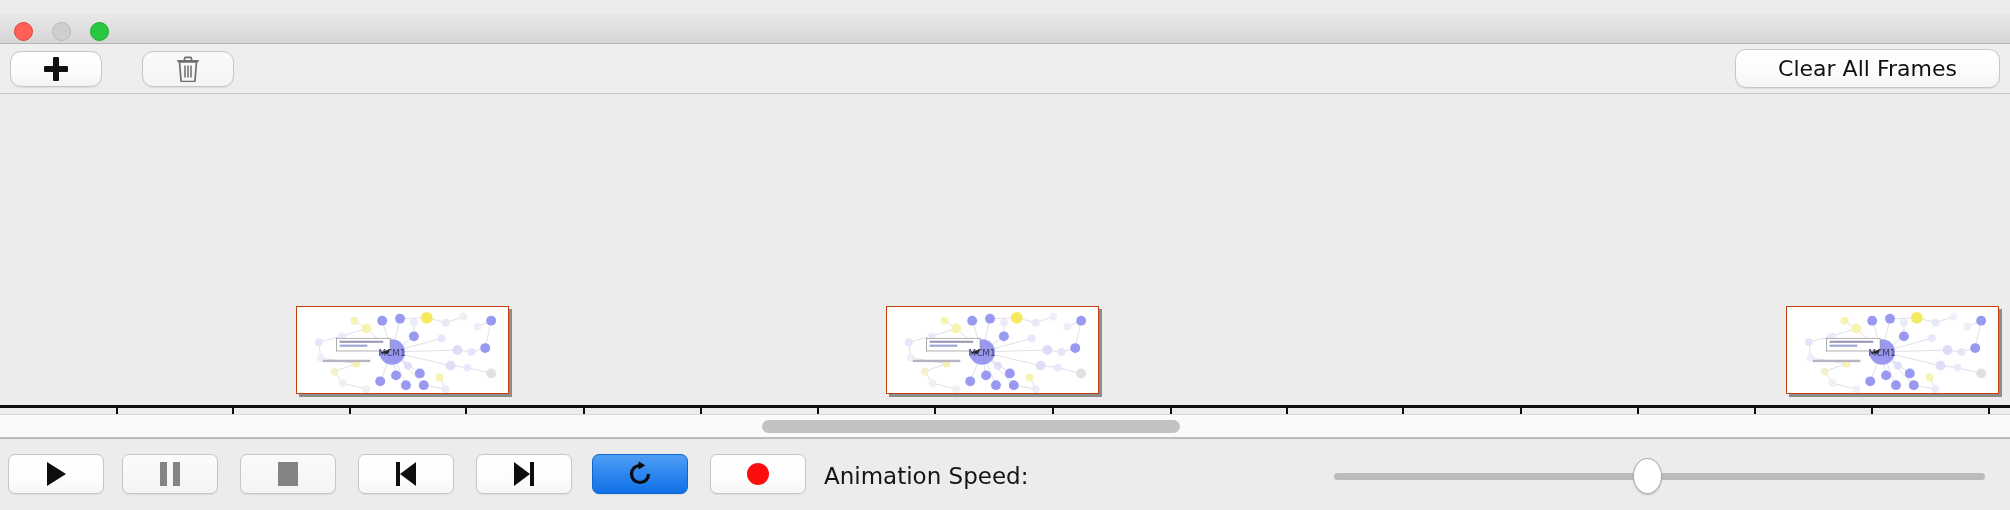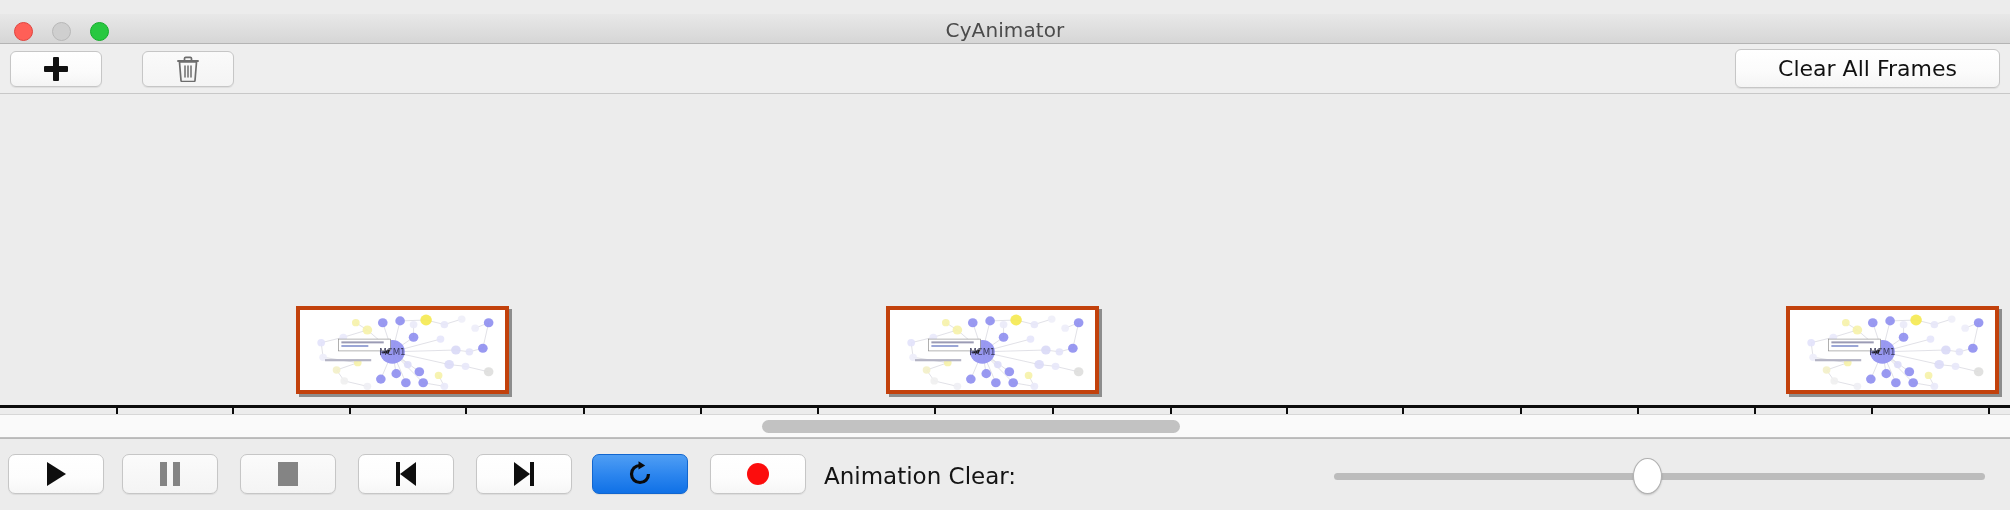--- a/index.html
+++ b/index.html
@@ -88,21 +88,21 @@
     position: absolute;
     left: 0; top: 44px;
     width: 2010px; height: 50px;
     background: #eeeeee;
     border-bottom: 1px solid #c8c8c8;
     box-sizing: border-box;
   }
   .btn {
     position: absolute;
     box-sizing: border-box;
-    border-radius: 6px;
+    border-radius: 11px;
     border: 1px solid #c6c6c6;
     background: linear-gradient(to bottom, #ffffff 0%, #fbfbfb 60%, #f4f4f4 100%);
     box-shadow: 0 1px 1px rgba(0,0,0,0.07);
     display: flex;
     align-items: center;
     justify-content: center;
     cursor: default;
   }
   .btn.flat {
     background: linear-gradient(to bottom, #fafafa 0%, #f4f4f4 100%);
@@ -126,21 +126,21 @@
     left: 0; top: 94px;
     width: 2010px; height: 320px;
     background: #ececec;
     overflow: hidden;
   }
   .frame-thumb {
     position: absolute;
     top: 212px;
     width: 213px; height: 88px;
     background: #ffffff;
-    border: 4px solid #c2410c;
+    border: 1px solid #c2410c;
     box-sizing: border-box;
     box-shadow: 3px 3px 0 0 #8d8d8d;
     overflow: hidden;
     cursor: default;
   }
   .frame-thumb .net { position: absolute; left: 0; top: 0; width: 100%; height: 100%; }
 
   .axis-line {
     position: absolute;
     left: 0; top: 311px;
@@ -269,21 +269,20 @@
 </head>
 <body>
 
 <div id="app">
 
 
   <div class="titlebar">
     <div class="traffic close"></div>
     <div class="traffic min"></div>
     <div class="traffic max"></div>
-    <div class="window-title">CyAnimator</div>
   </div>
 
   <div class="toolbar">
 
     <div class="btn btn-add">
       <span class="plus-icon"></span>
     </div>
 
     <div class="btn btn-del flat">
       <svg class="trash-icon" viewBox="0 0 22 26">
@@ -598,21 +597,21 @@
       <svg width="28" height="28" viewBox="0 0 28 28">
         <path d="M22.5 14 A8.5 8.5 0 1 1 14 5.5 L14 5.5" fill="none" stroke="#0a0a0a" stroke-width="3.2" stroke-linecap="butt"></path>
         <path d="M12.5 1.2 L19.2 5.6 L12.5 9.6 Z" fill="#0a0a0a"></path>
       </svg>
     </div>
 
     <div class="cbtn c-rec">
       <span class="ico-rec"></span>
     </div>
 
-    <div class="speed-label">Animation Clear:</div>
+    <div class="speed-label">Animation Speed:</div>
 
     <div class="slider">
       <div class="track"></div>
       <div class="thumb" id="sthumb" style="left: 299.48px;"></div>
     </div>
   </div>
 
 </div>
 
 </body></html>

